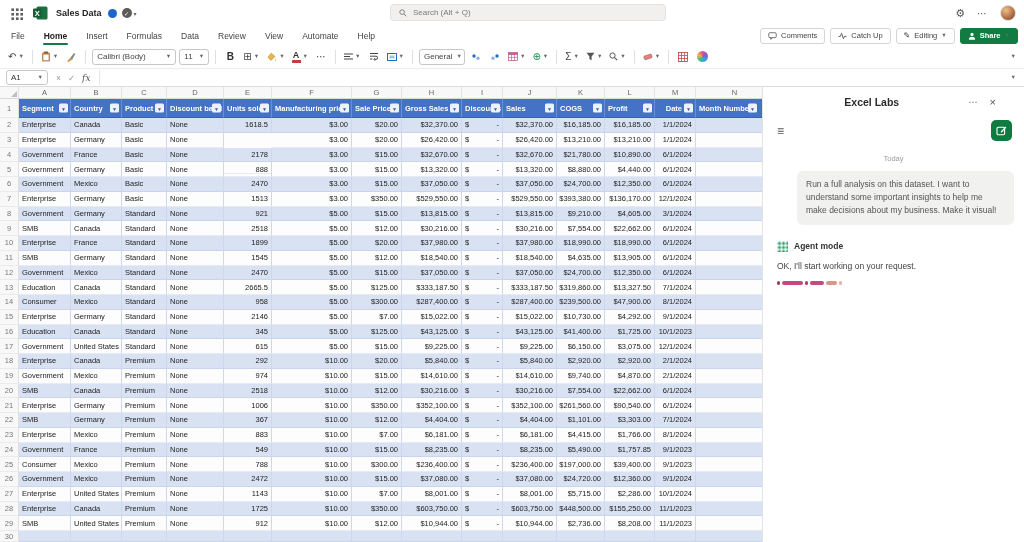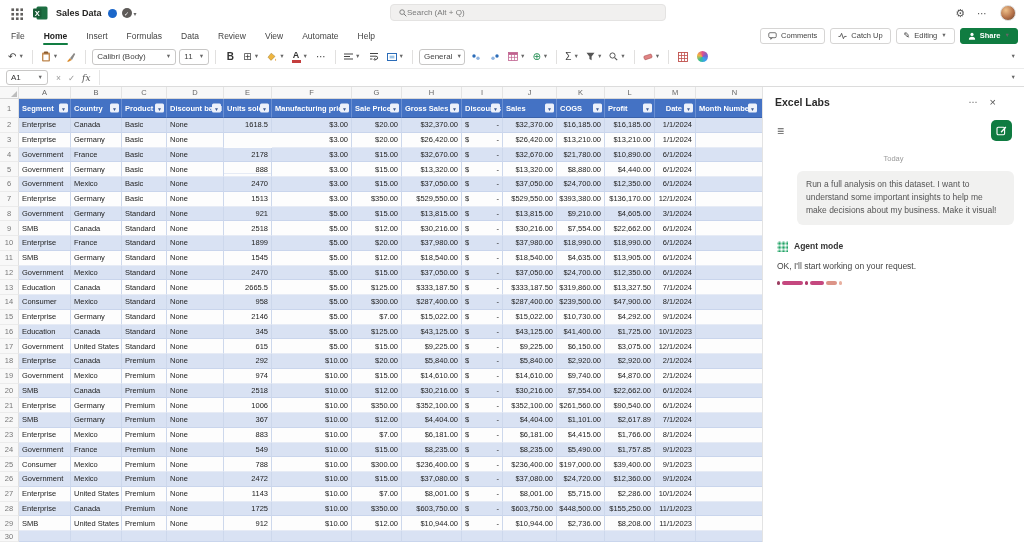--- a/index.html
+++ b/index.html
@@ -7,21 +7,21 @@
   body { font-family:"Liberation Sans","DejaVu Sans",sans-serif; background:#fff; color:#333; }
   .app { width:1024px; height:542px; display:flex; flex-direction:column; background:#fff; }
 
   
   .titlebar { height:26px; display:flex; align-items:center; position:relative; background:#fff; padding:0 8px; flex:none; }
   .waffle { width:13px; height:13px; margin:0 10px 0 2px; background-image:radial-gradient(circle,#605e5c 1.3px,transparent 1.6px); background-size:4.5px 4.5px; background-position:0.5px 0.5px; cursor:pointer; }
   .doc-title { font-size:9px; font-weight:700; color:#252423; margin:0 6px 0 8px; }
   .presence-dot { width:9px; height:9px; border-radius:50%; background:#1a66c9; margin-right:5px; }
   .status-circ { width:10px; height:10px; border-radius:50%; background:#5d5a58; color:#fff; font-size:6px; display:flex; align-items:center; justify-content:center; margin-right:2px; }
   .tchev { font-size:6px; color:#666; }
-  .searchbox { position:absolute; left:390px; top:4px; width:276px; height:17px; background:#f1f0ef; border:1px solid #e4e3e2; border-radius:4px; display:flex; align-items:center; padding:0 8px; gap:0; color:#7a7a7a; font-size:8px; }
+  .searchbox { position:absolute; left:390px; top:4px; width:276px; height:17px; background:#f1f0ef; border:1px solid #e4e3e2; border-radius:4px; display:flex; align-items:center; padding:0 8px; gap:6px; color:#7a7a7a; font-size:8px; }
   .tb-right { position:absolute; right:8px; display:flex; align-items:center; gap:12px; }
   .gear { font-size:11px; color:#555; }
   .tb-dots { font-size:10px; color:#555; letter-spacing:1px; }
   .avatar { width:16px; height:16px; border-radius:50%; background:radial-gradient(circle at 35% 30%, #eec08a, #b5724a 55%, #6e4630 95%); border:1px solid #ddd; }
 
   
   .menubar { height:19px; display:flex; align-items:center; padding:0 10px; position:relative; flex:none; }
   .mtab { font-size:8.5px; color:#444; margin-right:17px; padding:3px 1px; cursor:pointer; position:relative; }
   .mtab.active { font-weight:700; color:#222; }
   .mtab.active::after { content:""; position:absolute; left:0; right:0; bottom:-1px; height:2px; background:#127d42; border-radius:1px; }
@@ -64,21 +64,21 @@
   .cell { flex:none; font-size:7.5px; color:#222; display:flex; align-items:center; padding:0 3px; border-right:1px solid #cdd8ec; border-bottom:1px solid #e6ebf5; overflow:hidden; white-space:nowrap; }
   .cell.r { justify-content:flex-end; }
   .cell.acc { justify-content:space-between; }
   .grid-row.band .cell { background:#d9e2f3; border-bottom-color:#c9d5ec; }
   .grid-row.hdr .cell { background:#4472c4; color:#fff; font-weight:700; border-right:1px solid #6a8fd2; border-bottom:1px solid #3a62ab; position:relative; padding-right:13px; }
   .filter { position:absolute; right:2px; top:50%; transform:translateY(-50%); width:9px; height:9px; background:#edf1fa; border-radius:1.5px; color:#3c5a93; font-size:5px; display:flex; align-items:center; justify-content:center; cursor:pointer; }
   .grid-row.hdr .cell:last-child .filter { right:16px; }
 
   
   .panel { width:262px; flex:none; background:#fff; border-left:1px solid #e3e3e3; display:flex; flex-direction:column; position:relative; }
-  .p-head { display:flex; align-items:center; padding:9px 28px 4px 12px; }
+  .p-head { display:flex; align-items:center; padding:9px 28px 4px 12px;text-align:center; }
   .p-title { font-size:10.5px; font-weight:700; color:#2b2b2b; flex:1; }
   .p-dots { color:#666; font-size:9px; margin-right:12px; cursor:pointer; }
   .p-close { color:#555; font-size:11px; cursor:pointer; }
   .p-tools { display:flex; align-items:center; padding:8px 12px 0 14px; }
   .hamburger { font-size:12px; color:#555; flex:1; cursor:pointer; }
   .compose { width:21px; height:21px; border-radius:5px; background:#0f7b41; display:flex; align-items:center; justify-content:center; cursor:pointer; }
   .p-today { text-align:center; font-size:7.5px; color:#9a9a9a; margin:13px 0 8px; }
   .bubble { margin:0 10px 0 34px; background:#f1f1f0; border-radius:6px; padding:7px 9px; font-size:8.5px; line-height:1.55; color:#555; }
   .agent-hd { display:flex; align-items:center; gap:6px; margin:16px 14px 0; }
   .agent-grid { width:11px; height:11px; background-image:radial-gradient(circle,#21a366 1.4px,transparent 1.7px); background-size:4px 4px; background-position:0.5px 0.5px; }
@@ -808,21 +808,21 @@
             <div class="cell r" style="width: 48px;">367</div>
             <div class="cell r" style="width: 80px;">$10.00</div>
             <div class="cell r" style="width: 50px;">$12.00</div>
             <div class="cell r" style="width: 60px;">$4,404.00</div>
             <div class="cell acc" style="width: 41px;">
               <span>$</span>
               <span>-</span>
             </div>
             <div class="cell r" style="width: 54px;">$4,404.00</div>
             <div class="cell r" style="width: 48px;">$1,101.00</div>
-            <div class="cell r" style="width: 50px;">$2,617.89</div>
+            <div class="cell r" style="width: 50px;">$3,303.00</div>
             <div class="cell r" style="width: 41px;">7/1/2024</div>
             <div class="cell r" style="width: 78px;">7</div>
           </div>
           <div class="grid-row">
             <div class="rn">23</div>
             <div class="cell" style="width: 52px;">Enterprise</div>
             <div class="cell" style="width: 51px;">Mexico</div>
             <div class="cell" style="width: 45px;">Premium</div>
             <div class="cell" style="width: 57px;">None</div>
             <div class="cell r" style="width: 48px;">883</div>

